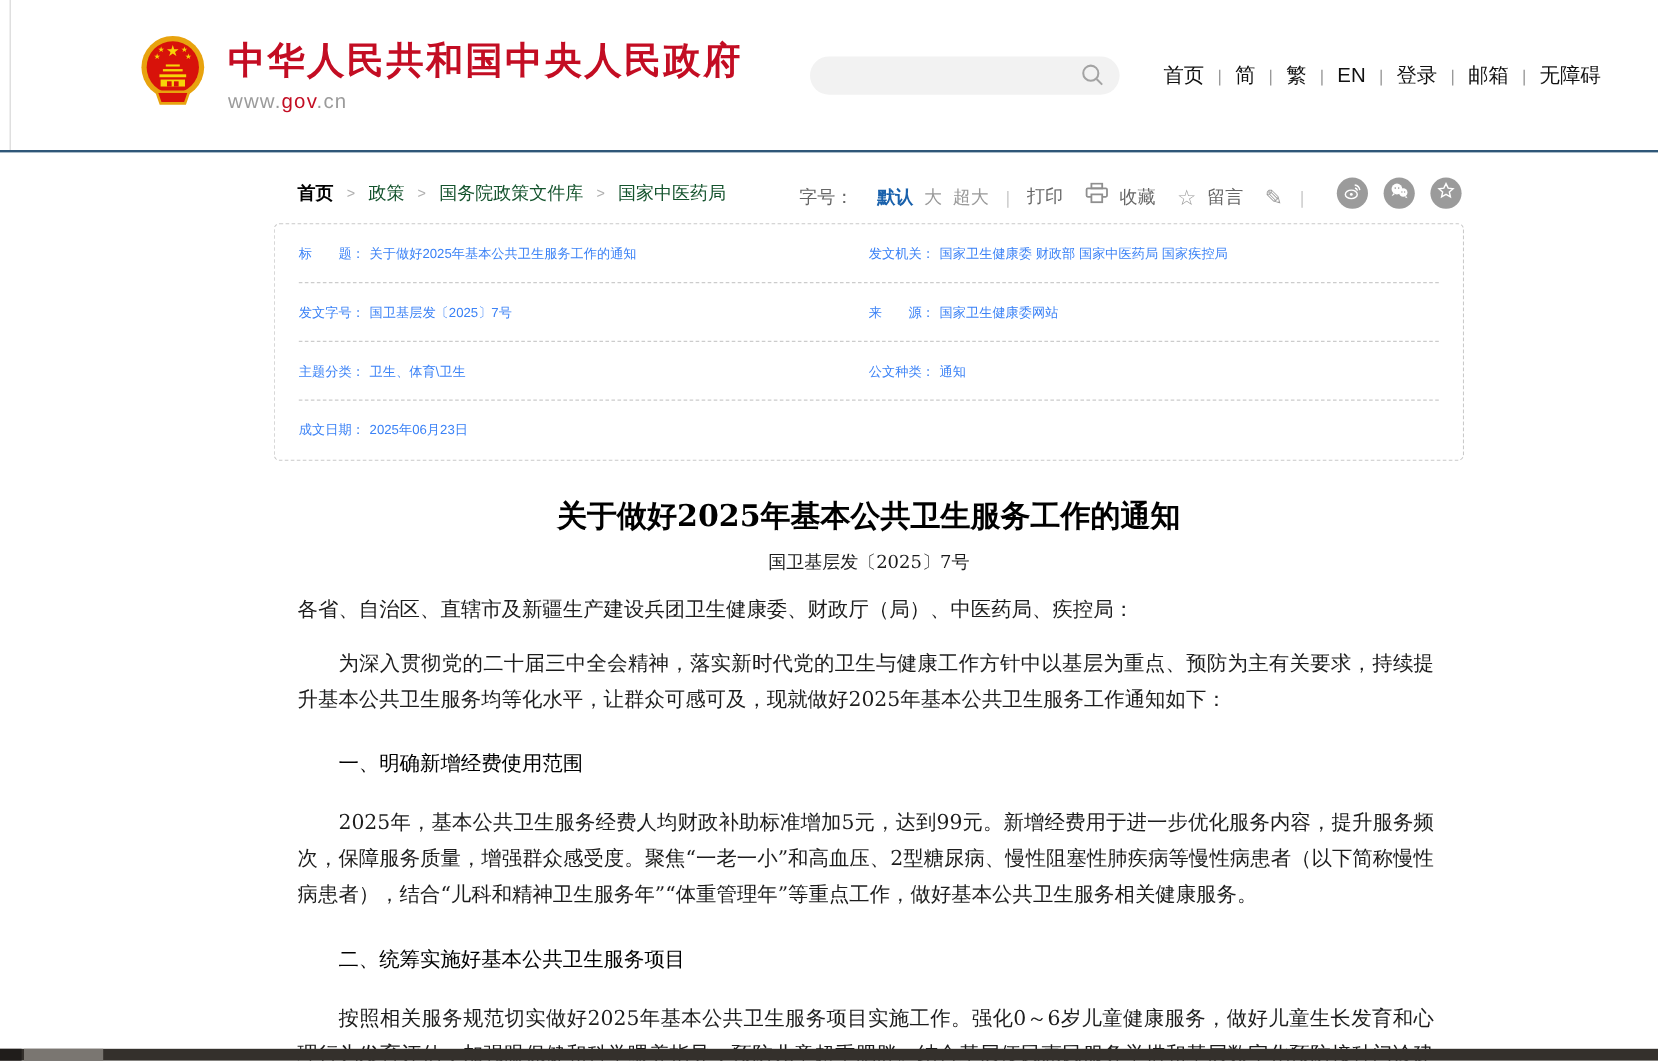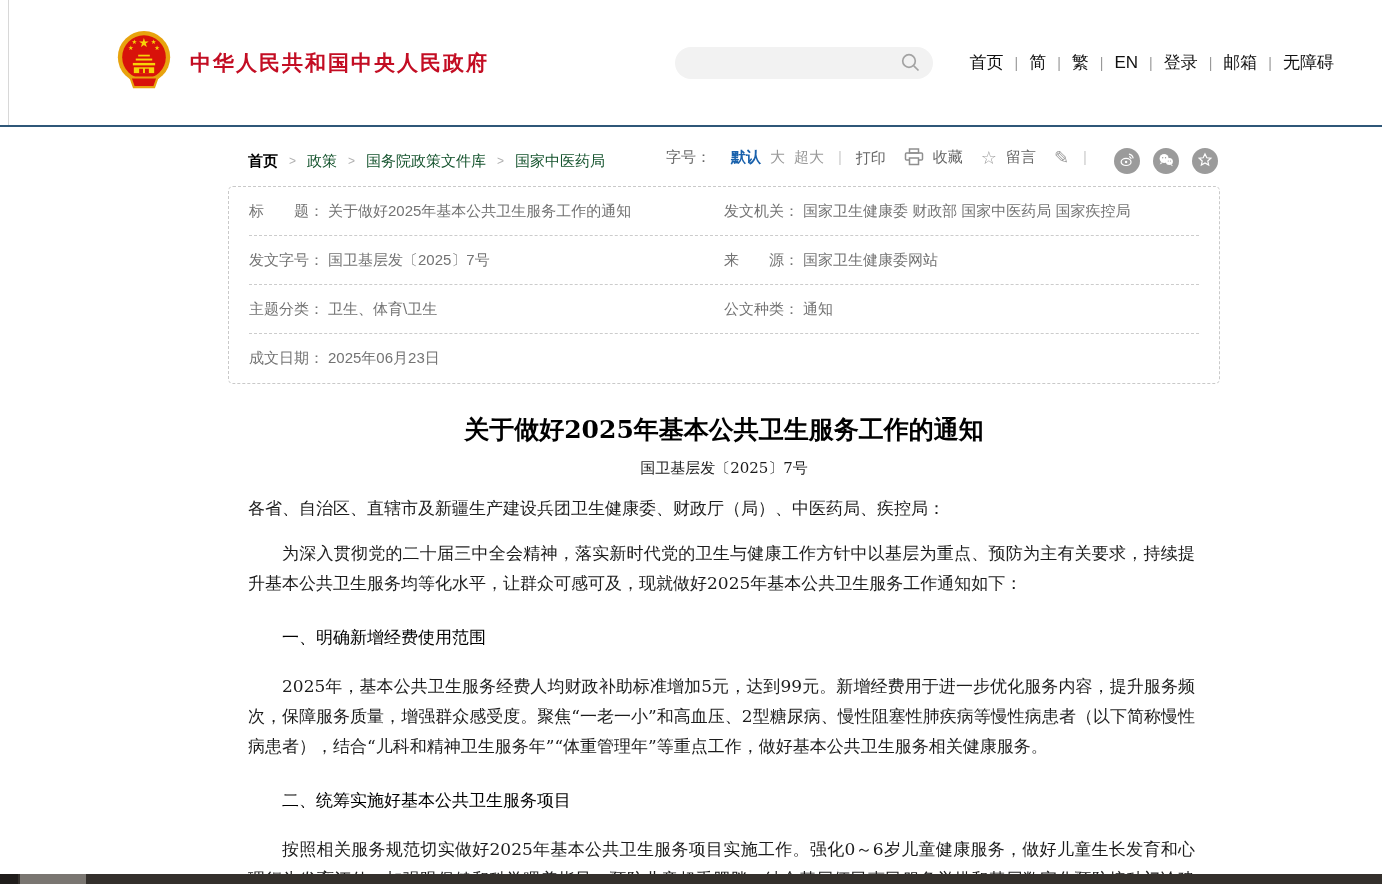--- a/index.html
+++ b/index.html
@@ -6,21 +6,21 @@
   html, body { width: 1382px; height: 884px; overflow: hidden; background: #fff;
     font-family: "Liberation Sans", "DejaVu Sans", sans-serif; }
   .page { position: relative; width: 1382px; height: 884px; background: #fff; }
 
   
   .site-header { position: relative; height: 125px; }
   .left-edge { position: absolute; left: 8px; top: 0; width: 1px; height: 125px; background: #d8d8d8; }
   .header-inner { display: flex; align-items: center; justify-content: space-between;
     height: 125px; padding: 0 37px 0 113px; }
   .logo-group { display: flex; align-items: center; gap: 15px; cursor: pointer; }
-  .logo-text .site-title { font-size: 21px; font-weight: bold; color: #c30d23; letter-spacing: 2px; }
+  .logo-text .site-title { font-size: 31px; font-weight: bold; color: #c30d23; letter-spacing: 2px; }
   .logo-text .site-url { font-size: 17px; color: #9b9b9b; margin-top: 3px; letter-spacing: 1px; }
   .logo-text .site-url .red { color: #c30d23; }
   .header-right { display: flex; align-items: center; gap: 26px; }
   .search-box { width: 258px; height: 32px; background: #f2f2f2; border-radius: 16px;
     display: flex; align-items: center; padding: 0 12px 0 16px; }
   .search-box input { flex: 1; border: none; outline: none; background: transparent;
     font-size: 14px; color: #333; min-width: 0; }
   .search-icon { display: flex; align-items: center; }
   .top-nav { display: flex; align-items: center; font-size: 17px; color: #111; }
   .top-nav a { color: #111; text-decoration: none; padding: 0 11px; cursor: pointer; white-space: nowrap; }
@@ -32,35 +32,35 @@
   .content { width: 992px; margin-left: 228px; }
 
   
   .toolbar-row { display: flex; justify-content: space-between; align-items: center;
     margin-top: 22px; padding: 0 2px 0 20px; height: 24px; }
   .breadcrumb { display: flex; align-items: center; gap: 11px; font-size: 15px; color: #333; }
   .breadcrumb a { color: #14532d; text-decoration: none; cursor: pointer; }
   .breadcrumb a.home { font-weight: bold; color: #000; }
   .crumb-sep { color: #b0b0b0; font-size: 12px; }
   .crumb-sep::before { content: ">"; }
-  .tools { display: flex; align-items: flex-start; font-size: 15px; color: #666; }
+  .tools { display: flex; align-items: flex-end; font-size: 15px; color: #666; }
   .tools .gap { margin-left: 9px; }
   .fs-default { color: #1961ac; font-weight: bold; cursor: pointer; margin-left: 20px; }
   .fs-opt { color: #999; cursor: pointer; margin-left: 9px; }
   .tool-sep { color: #ccc; margin: 0 14px; }
   .tool-sep::before { content: "|"; }
   .tool-btn { display: flex; align-items: center; gap: 18px; color: #666; cursor: pointer; }
   .glyph-icon { color: #9a9a9a; font-size: 18px; line-height: 1; }
   .share-circle { width: 26px; height: 26px; border-radius: 50%; background: #9b9b9b;
     display: flex; align-items: center; justify-content: center; margin-left: 13px; cursor: pointer; }
 
   
   .meta-box { margin-top: 13px; border: 1px dashed #c9c9c9; border-radius: 5px; padding: 0 20px; }
   .meta-row { display: flex; align-items: center; min-height: 49px;
-    border-bottom: 1px dashed #ccc; font-size: 15px; color: #737373; }
+    border-bottom: 1px dashed #ccc; font-size: 11px; color: #3b82f6; }
   .meta-row:last-child { border-bottom: none; }
   .meta-cell-left { width: 475px; display: flex; }
   .meta-cell-right { flex: 1; display: flex; }
   .meta-label { white-space: pre; }
   .meta-value { margin-left: 4px; }
 
   
   .doc-title { text-align: center; margin-top: 29px; font-size: 25px; font-weight: bold;
     color: #000; font-family: "DejaVu Serif", "Liberation Serif", serif; }
   .doc-number { text-align: center; margin-top: 13px; font-size: 15px; color: #1a1a1a;
@@ -99,20 +99,21 @@
             <rect x="26" y="25.5" width="12" height="1.8" fill="#f7d408"></rect>
             <rect x="23.5" y="29.5" width="17" height="2" fill="#f7d408"></rect>
             <rect x="20.5" y="34" width="23" height="2.5" fill="#f7d408"></rect>
             <rect x="21.5" y="38.5" width="21" height="6" fill="#f7d408"></rect>
             <rect x="27" y="40" width="4" height="4.5" fill="#d8120a"></rect>
             <rect x="33" y="40" width="4" height="4.5" fill="#d8120a"></rect>
           </svg>
         </span>
         <div class="logo-text">
           <div class="site-title">中华人民共和国中央人民政府</div>
+          <div class="site-url"><span>www.</span><span class="red">gov</span><span>.cn</span></div>
         </div>
       </div>
 
       <div class="header-right">
         <div class="search-box">
           <input type="text" placeholder="" style="">
           <span class="search-icon">
             <svg width="21" height="21" viewBox="0 0 21 21">
               <circle cx="9" cy="9" r="6.3" fill="none" stroke="#a3a3a3" stroke-width="1.7"></circle>
               <line x1="13.8" y1="13.8" x2="18.5" y2="18.5" stroke="#a3a3a3" stroke-width="1.7"></line>

